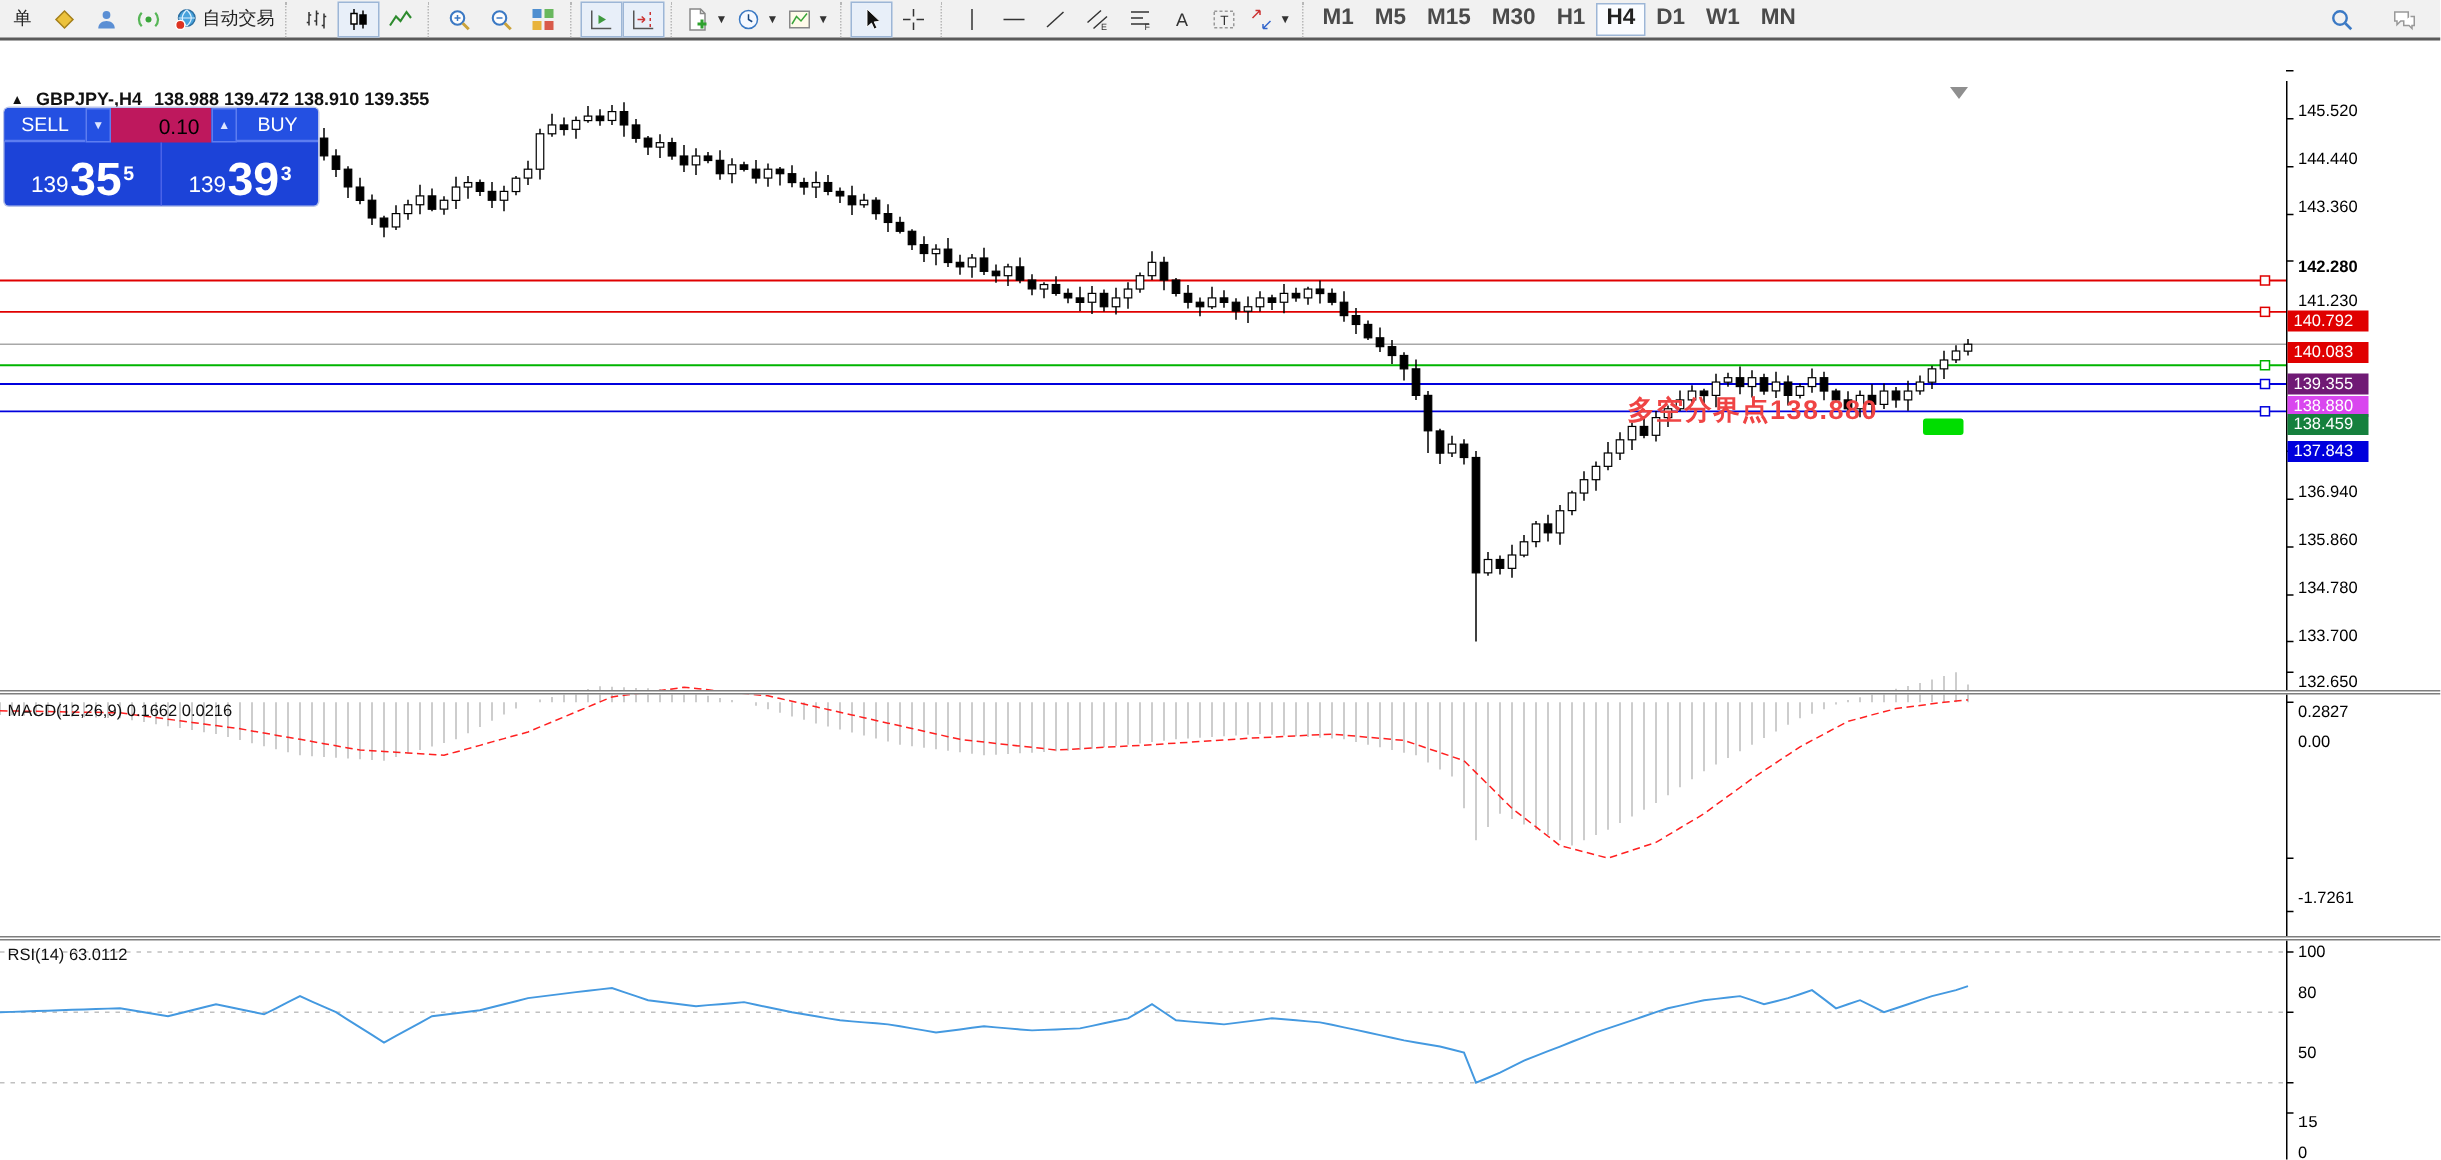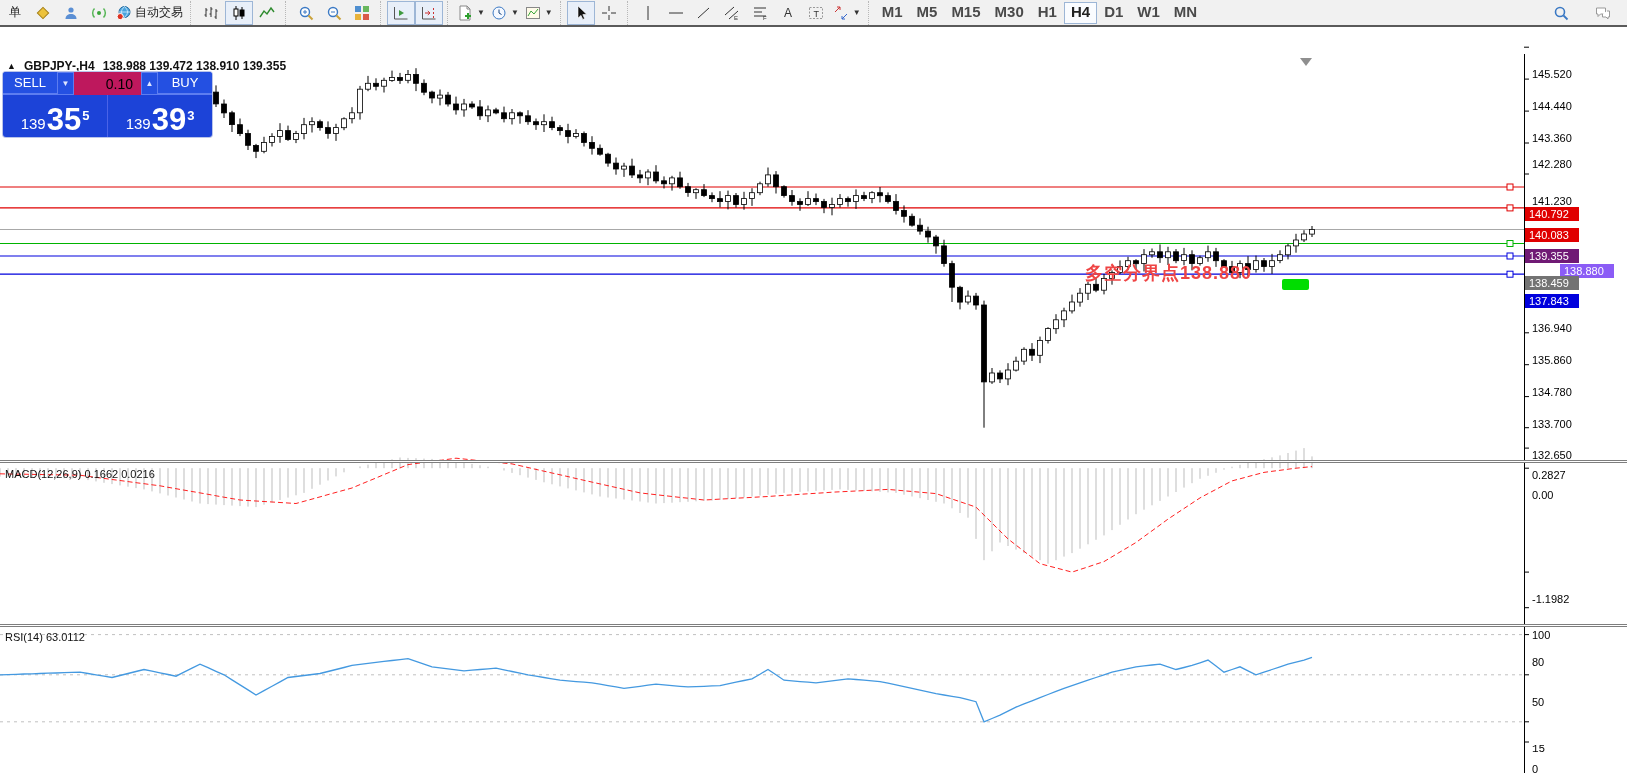--- a/index.html
+++ b/index.html
@@ -904,36 +904,36 @@
   <div id="annotation-marker" style="background: rgb(0, 221, 0);"></div>
 
   <div class="pane-sep" style="top:433px"></div>
   <div class="pane-sep" style="top:597px"></div>
   <div id="v-axis-line"></div>
 
   <div id="axis-col">
       <div class="px-tick" style="top: 41.2153px;">145.520</div>
       <div class="px-tick" style="top: 73.1423px;">144.440</div>
       <div class="px-tick" style="top: 105.069px;">143.360</div>
-      <div class="px-tick" style="top: 131px;">142.280</div>
+      <div class="px-tick" style="top: 145px; font-weight: bold;">142.280</div>
       <div class="px-tick" style="top: 168.036px;">141.230</div>
       <div class="px-tick" style="top: 294.858px;">136.940</div>
       <div class="px-tick" style="top: 326.785px;">135.860</div>
       <div class="px-tick" style="top: 358.712px;">134.780</div>
       <div class="px-tick" style="top: 390.639px;">133.700</div>
       <div class="px-tick" style="top: 421.679px;">132.650</div>
       <div class="px-tick" style="top: 442.136px;">0.2827</div>
       <div class="px-tick" style="top: 462.15px;">0.00</div>
-      <div class="px-tick" style="top: 566.101px;">-1.1982</div>
+      <div class="px-tick" style="top: 566.101px;">-1.7261</div>
       <div class="px-tick" style="top: 601.713px;">100</div>
       <div class="px-tick" style="top: 628.565px;">80</div>
       <div class="px-tick" style="top: 668.843px;">50</div>
       <div class="px-tick" style="top: 715.833px; font-family: Liberation Mono, monospace;">15</div>
       <div class="px-tick" style="top: 735.972px;">0</div>
       <div class="px-label" style="top: 179.985px; background: rgb(224, 0, 0);">140.792</div>
       <div class="px-label" style="top: 200.944px; background: rgb(224, 0, 0);">140.083</div>
-      <div class="px-label" style="top: 236.507px; background: #8b5cf6; margin-left: 35px;">138.880</div>
-      <div class="px-label" style="top: 248.953px; background: #737373;">138.459</div>
+      <div class="px-label" style="top: 236.507px; background: #d946ef;">138.880</div>
+      <div class="px-label" style="top: 248.953px; background: #15803d;">138.459</div>
       <div class="px-label" style="top: 267.163px; background: rgb(0, 0, 221);">137.843</div>
       <div class="px-label" style="top: 222.465px; background: #701a75;">139.355</div>
     </div>
 
 </div>
 
 </body></html>

